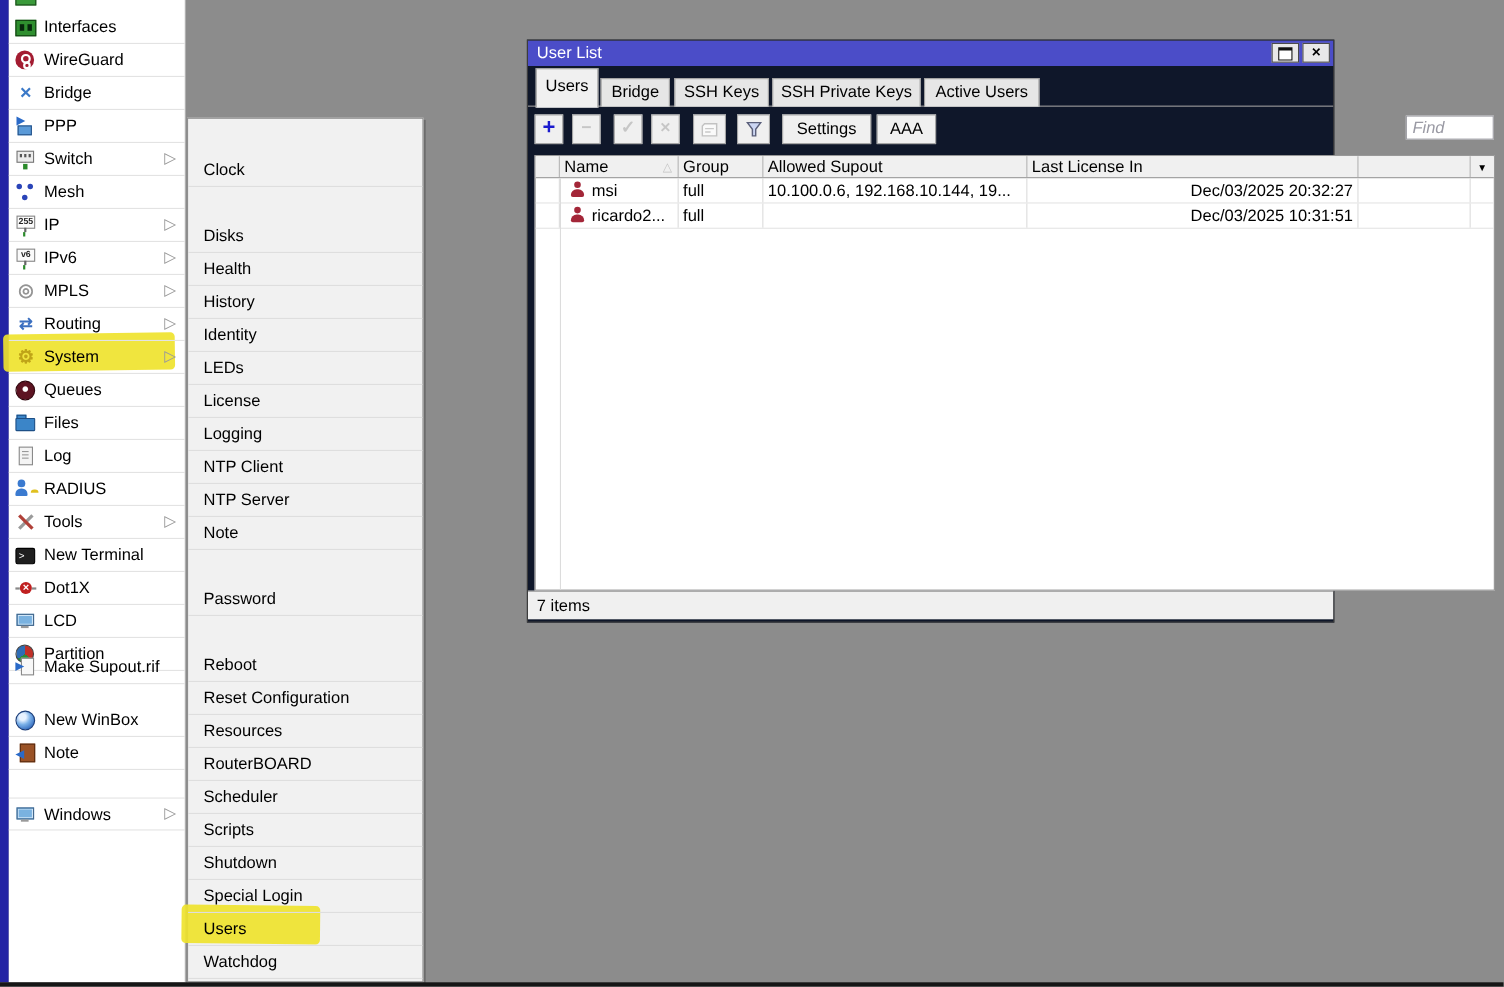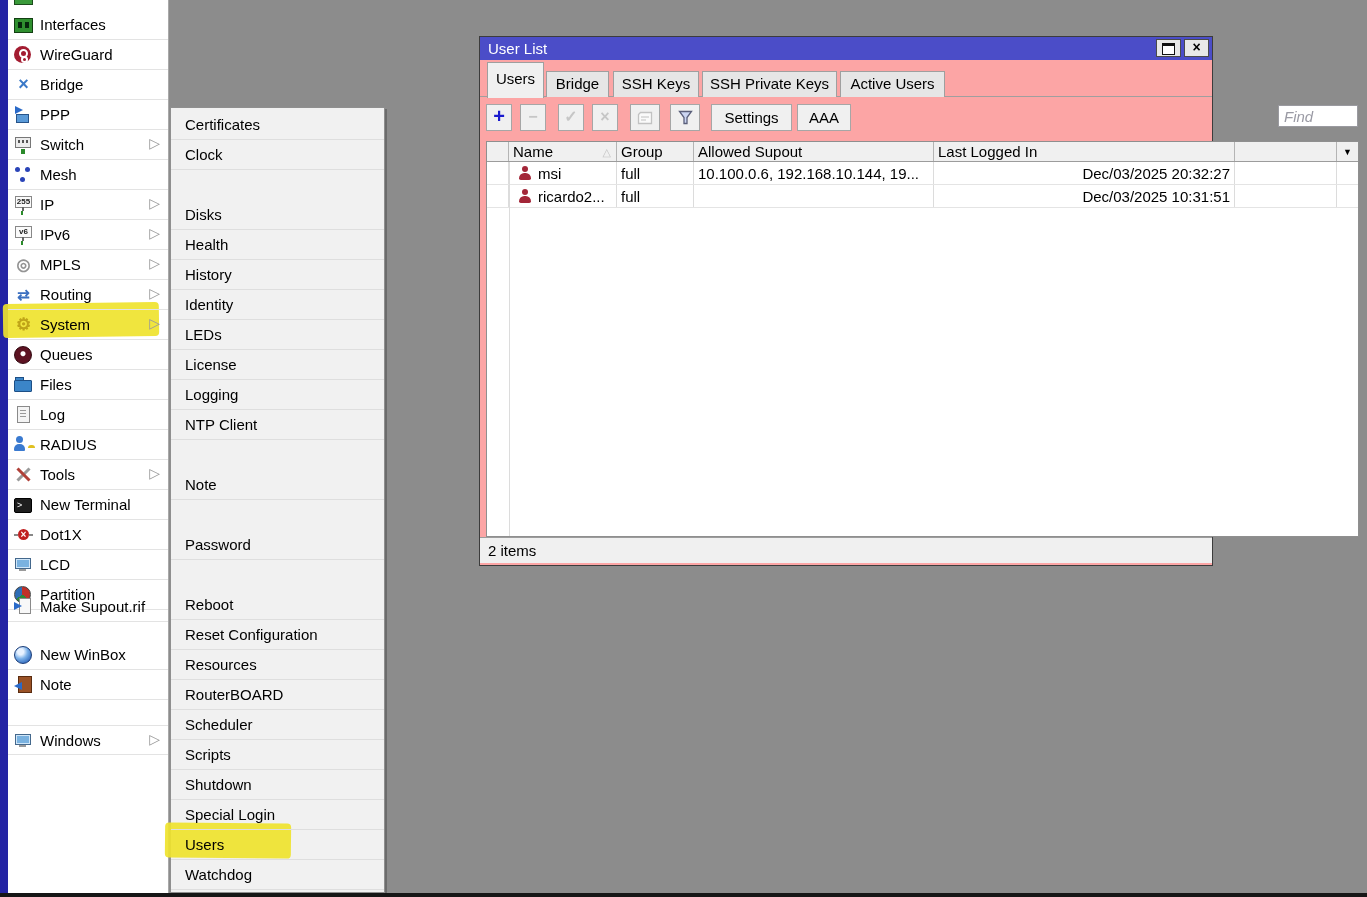--- a/index.html
+++ b/index.html
@@ -97,21 +97,21 @@
       border-right:8px solid #2a6ac8}
 
   
   #submenu{position:absolute;left:170px;top:107px;width:215px;height:786px;background:#f1f1f1;
       border:1px solid #8f8f8f;box-sizing:border-box;box-shadow:2px 2px 0 rgba(50,50,50,.35)}
   .sm-item{position:absolute;left:0;width:100%;height:30px;box-sizing:border-box;
       border-bottom:1px solid #dedede;z-index:1}
   .sm-label{position:absolute;left:14px;top:6px;white-space:nowrap}
 
   
-  #win{position:absolute;left:479px;top:36px;width:734px;height:530px;background:#fca5a5;
+  #win{position:absolute;left:479px;top:36px;width:734px;height:530px;background:#0f172a;
       border:1px solid #3c3c3c;box-sizing:border-box}
   #titlebar{position:absolute;left:0;top:0;width:100%;height:23px;background:#4b4dc8}
   #win-title{position:absolute;left:8px;top:3px;color:#fff}
   .tbtn{position:absolute;top:2px;width:25px;height:18px;background:#e8e8e8;border:1px solid #4a4a4a;
       box-sizing:border-box;text-align:center}
   #btn-max{right:31px}
   #btn-close{right:3px;font-weight:bold;font-size:14px;line-height:15px}
   #btn-max .maxglyph{margin:3px auto 0;width:11px;height:8px;background:#fff;
       border:1px solid #111;border-top:3px solid #111}
 
@@ -134,21 +134,21 @@
   #table{position:absolute;left:6px;top:104px;width:873px;height:396px;background:#fff;
       border:1px solid #8f8f8f;box-sizing:border-box}
   .thead{display:flex;height:20px;background:#f0f0f0;border-bottom:1px solid #9c9c9c;box-sizing:border-box}
   .th{box-sizing:border-box;border-right:1px solid #b4b4b4;padding:1px 4px;white-space:nowrap;
       overflow:hidden;position:relative}
   .trow{display:flex;height:23px;border-bottom:1px solid #e4e4e4;box-sizing:border-box}
   .td{box-sizing:border-box;border-right:1px solid #dcdcdc;padding:3px 4px;white-space:nowrap;
       overflow:hidden}
   .c0{width:22px}.c1{width:108px}.c2{width:77px}.c3{width:240px}.c4{width:301px}
   .c5{width:102px}.c6{flex:1;border-right:none}
-  .cell-name{display:flex;align-items:center;padding-left:10px}
+  .cell-name{display:flex;padding-left:10px}
   .cell-date{text-align:right}
   .sort-tri{position:absolute;right:5px;top:3px;color:#c4c4c4;font-size:11px;line-height:14px}
   .colsel{font-size:9px;text-align:center;line-height:18px}
   #vline{position:absolute;left:22px;top:20px;bottom:0;border-right:1px solid #dcdcdc}
   .person{position:relative;display:inline-block;width:12px;height:14px;margin-right:7px;flex:none}
   .person::before{content:"";position:absolute;left:3px;top:0;width:6px;height:6px;border-radius:50%;
       background:#a32638}
   .person::after{content:"";position:absolute;left:0;top:7px;width:12px;height:7px;
       border-radius:6px 6px 2px 2px;background:#a32638}
 
@@ -266,23 +266,20 @@
   </div>
   <div class="sb-item sep-top" style="top:725px">
     <span class="ic ic-windows"></span>
     <span class="sb-label">Windows</span>
     <span class="sb-arrow">▷</span>
   </div>
 </div>
 
 <div id="submenu">
   <div class="hl" id="hl-users"></div>
-  <div class="sm-item" style="top:2px">
-      <span class="sm-label">Certificates</span>
-    </div>
   <div class="sm-item" style="top:32px">
       <span class="sm-label">Clock</span>
     </div>
   <div class="sm-item" style="top:92px">
       <span class="sm-label">Disks</span>
     </div>
   <div class="sm-item" style="top:122px">
       <span class="sm-label">Health</span>
     </div>
   <div class="sm-item" style="top:152px">
@@ -295,20 +292,23 @@
       <span class="sm-label">LEDs</span>
     </div>
   <div class="sm-item" style="top:242px">
       <span class="sm-label">License</span>
     </div>
   <div class="sm-item" style="top:272px">
       <span class="sm-label">Logging</span>
     </div>
   <div class="sm-item" style="top:302px">
       <span class="sm-label">NTP Client</span>
+    </div>
+  <div class="sm-item" style="top:332px">
+      <span class="sm-label">NTP Server</span>
     </div>
   <div class="sm-item" style="top:362px">
       <span class="sm-label">Note</span>
     </div>
   <div class="sm-item" style="top:422px">
       <span class="sm-label">Password</span>
     </div>
   <div class="sm-item" style="top:482px">
       <span class="sm-label">Reboot</span>
     </div>
@@ -377,21 +377,21 @@
   <div class="btn btn-label" style="left:231px;width:81px">Settings</div>
   <div class="btn btn-label" style="left:317px;width:54px">AAA</div>
   <input id="find-input" placeholder="Find" style="">
 
   <div id="table">
     <div class="thead">
       <div class="th c0"></div>
       <div class="th c1"><span>Name</span><span class="sort-tri">△</span></div>
       <div class="th c2">Group</div>
       <div class="th c3">Allowed Supout</div>
-      <div class="th c4">Last Logged In</div>
+      <div class="th c4">Last License In</div>
       <div class="th c5"></div>
       <div class="th c6 colsel">▼</div>
     </div>
     <div class="trow">
       <div class="td c0"></div>
       <div class="td c1 cell-name">
           <span class="person"></span>
           <span>msi</span>
         </div>
       <div class="td c2">full</div>
@@ -409,17 +409,17 @@
       <div class="td c2">full</div>
       <div class="td c3"></div>
       <div class="td c4 cell-date">Dec/03/2025 10:31:51</div>
       <div class="td c5"></div>
       <div class="td c6"></div>
     </div>
     <div id="vline"></div>
   </div>
 
   <div id="statusbar">
-    <span id="status-text">2 items</span>
+    <span id="status-text">7 items</span>
   </div>
 </div>
 
 <div id="bottom-bar"></div>
 
 </body></html>

